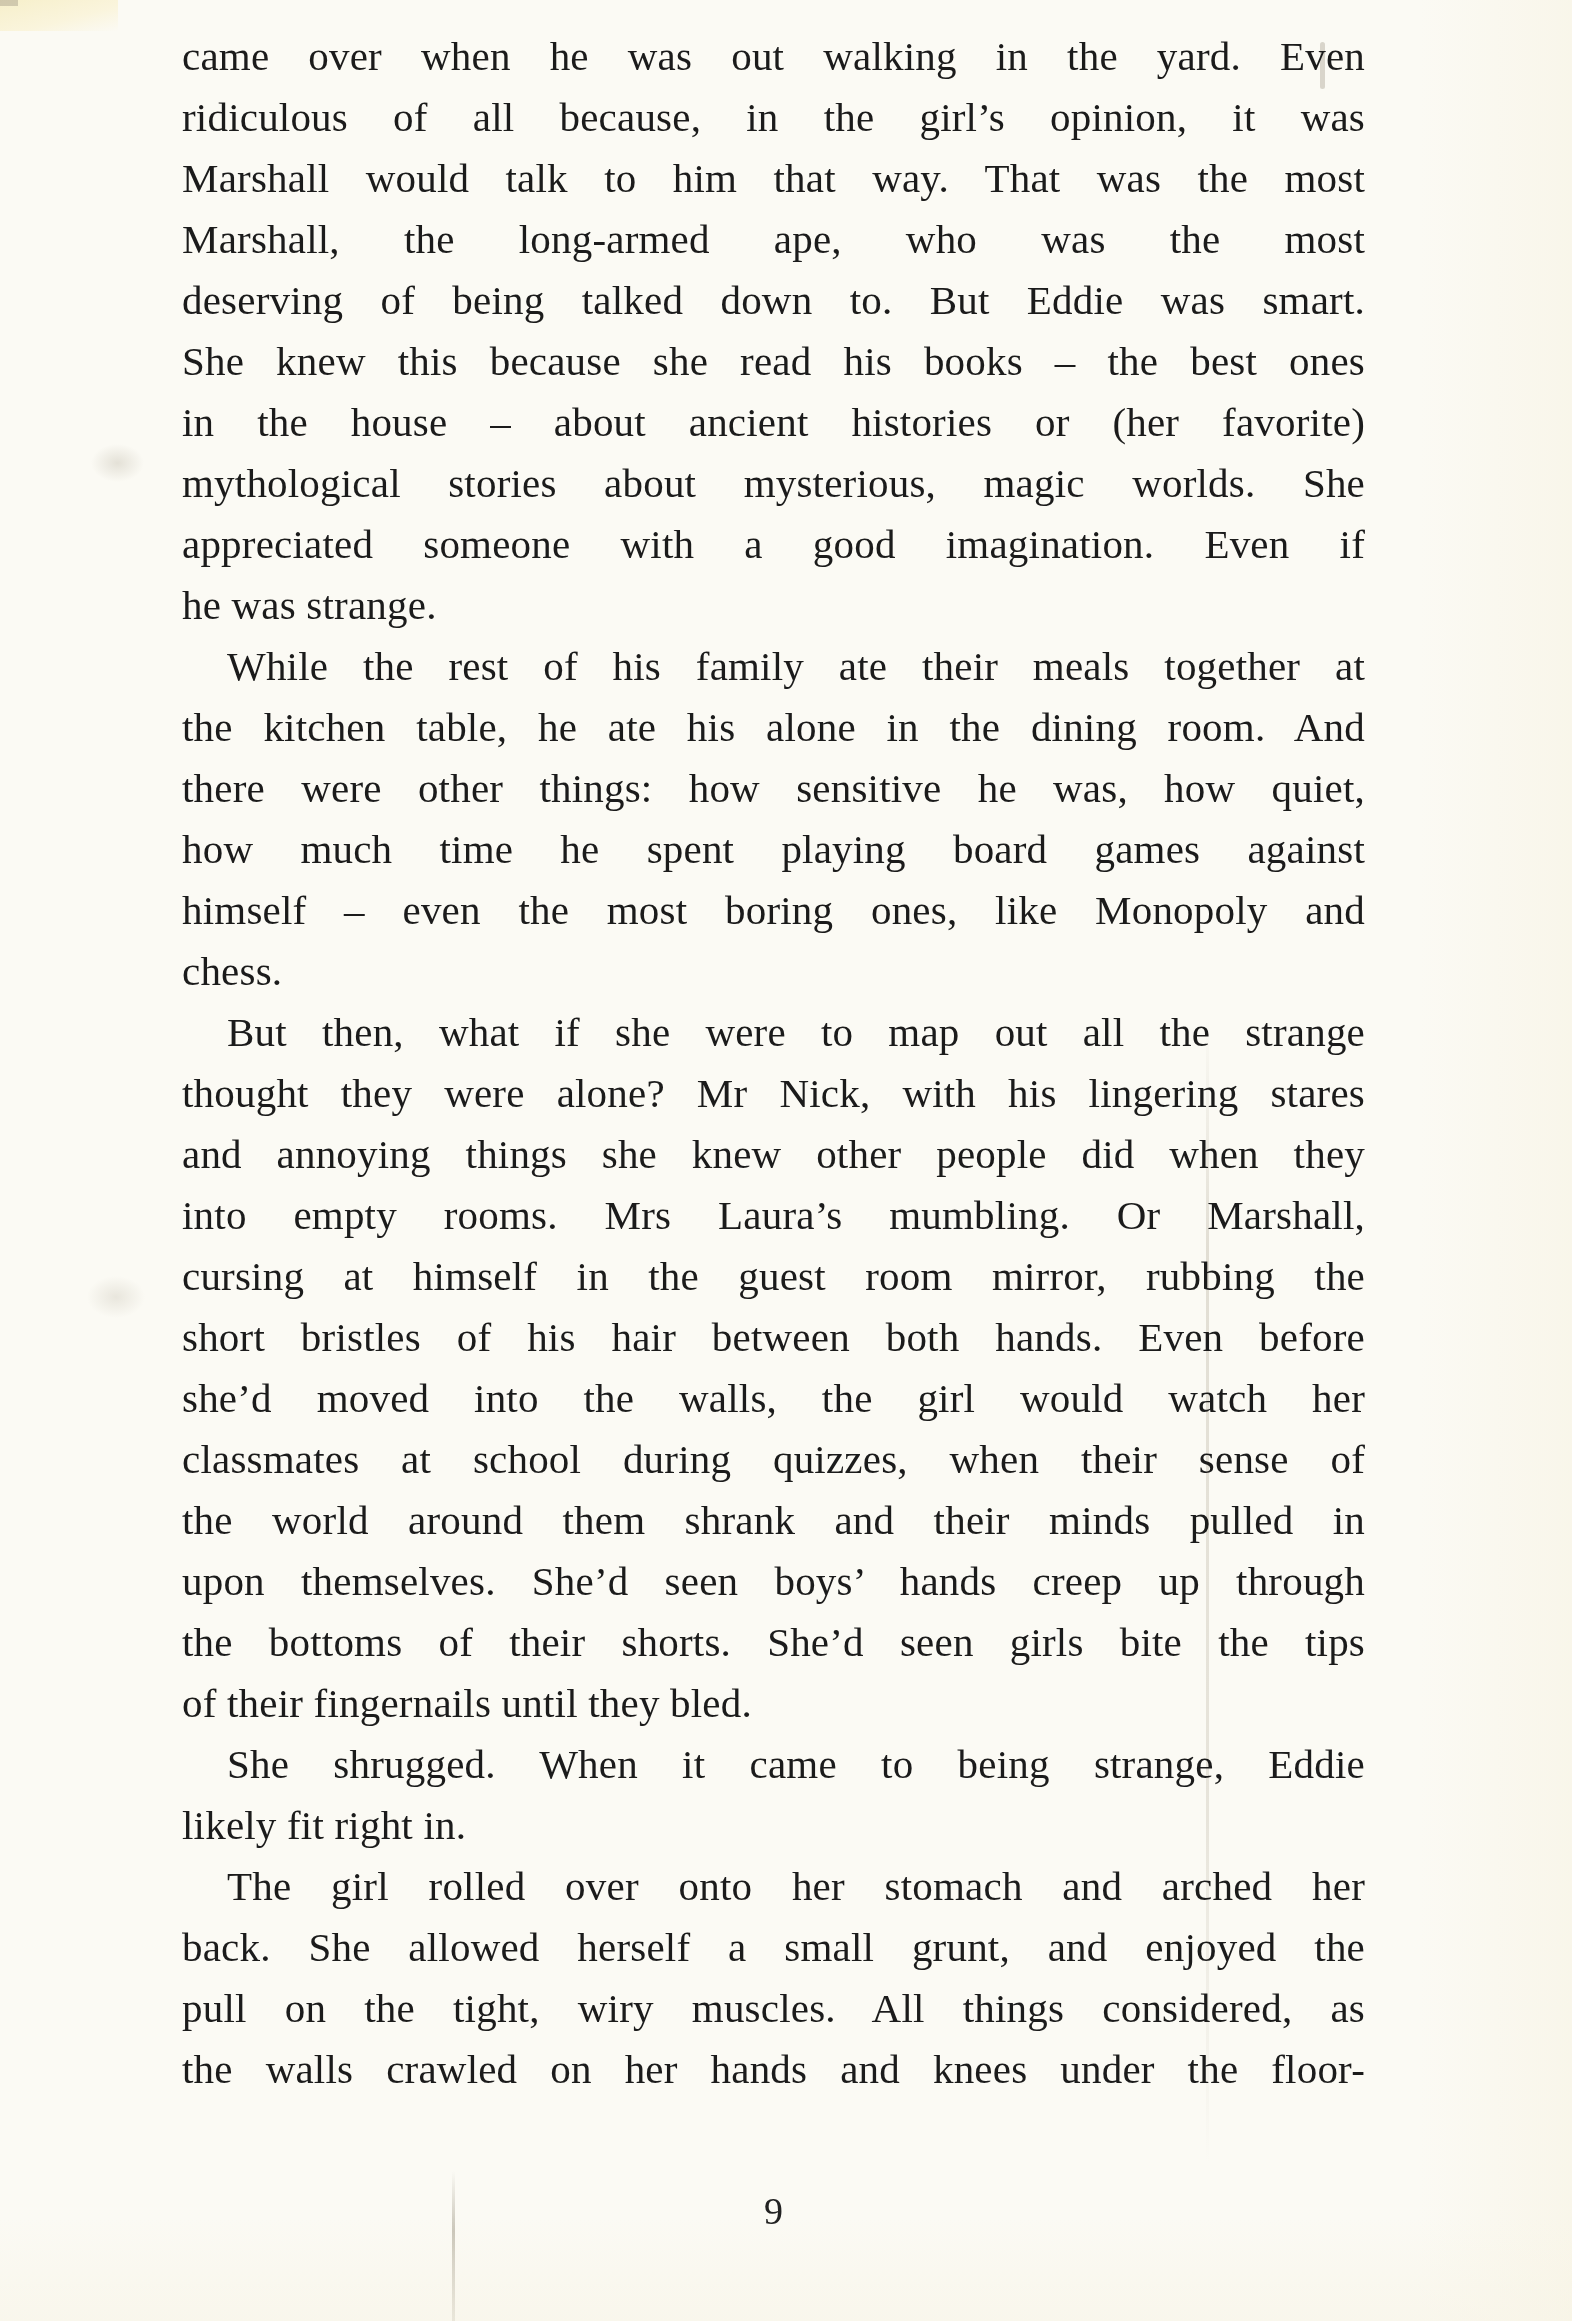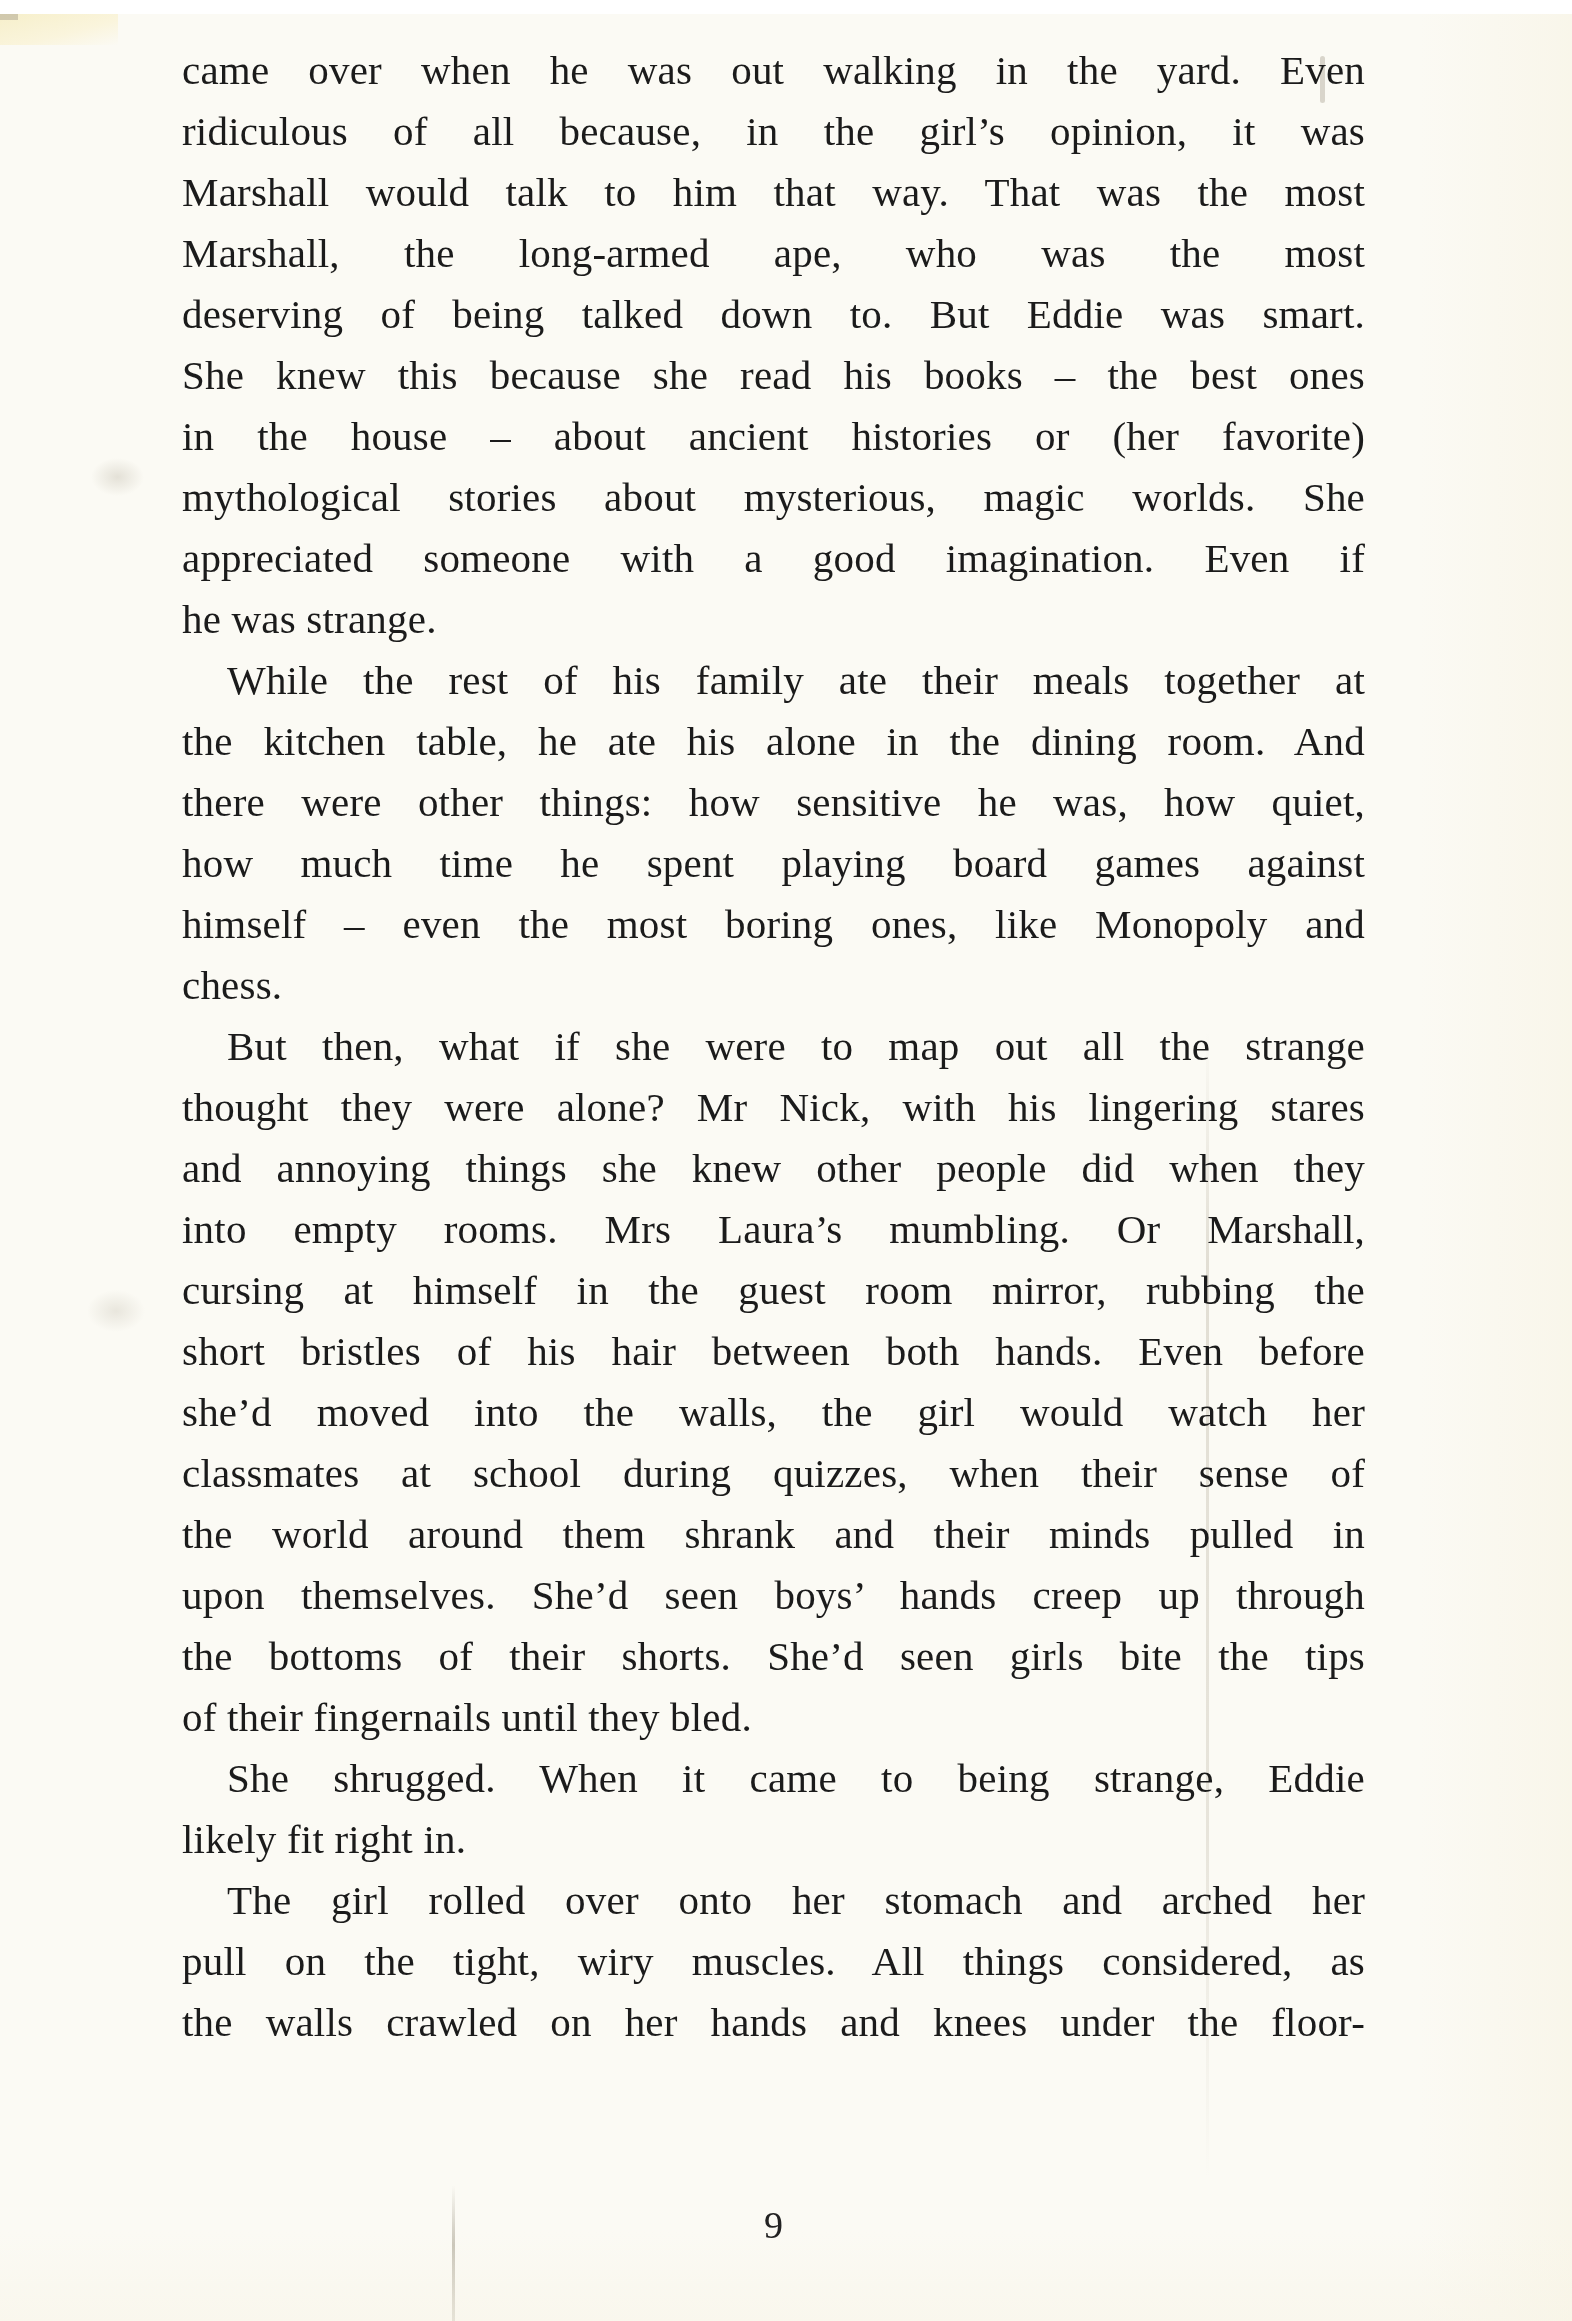--- a/index.html
+++ b/index.html
@@ -11,21 +11,20 @@
     height: 2322px;
     position: relative;
     overflow: hidden;
     background: #ffffff;
     font-family: "Liberation Serif", "DejaVu Serif", serif;
   }
   .page {
     position: absolute;
     inset: 0;
     background: #fbfaf4;
-    margin-top: 14px;
   }
   
   .blotch {
     position: absolute;
     pointer-events: none;
   }
   .blotch-topleft {
     left: 0; top: 0; width: 118px; height: 31px;
     background: linear-gradient(to bottom right, #f6eec6, #faf4da 60%, rgba(250,246,225,0));
     opacity: .9;
@@ -143,19 +142,20 @@
       <div class="line">short bristles of his hair between both hands. Even before</div>
       <div class="line">she’d moved into the walls, the girl would watch her</div>
       <div class="line">classmates at school during quizzes, when their sense of</div>
       <div class="line">the world around them shrank and their minds pulled in</div>
       <div class="line">upon themselves. She’d seen boys’ hands creep up through</div>
       <div class="line">the bottoms of their shorts. She’d seen girls bite the tips</div>
       <div class="line last">of their fingernails until they bled.</div>
       <div class="line first">She shrugged. When it came to being strange, Eddie</div>
       <div class="line last">likely fit right in.</div>
       <div class="line first">The girl rolled over onto her stomach and arched her</div>
+      <div class="line">back. She allowed herself a small grunt, and enjoyed the</div>
       <div class="line">pull on the tight, wiry muscles. All things considered, as</div>
       <div class="line">the walls crawled on her hands and knees under the floor-</div>
     </div>
 
   <div class="pagenum">9</div>
 </div>
 
 
 </body></html>

